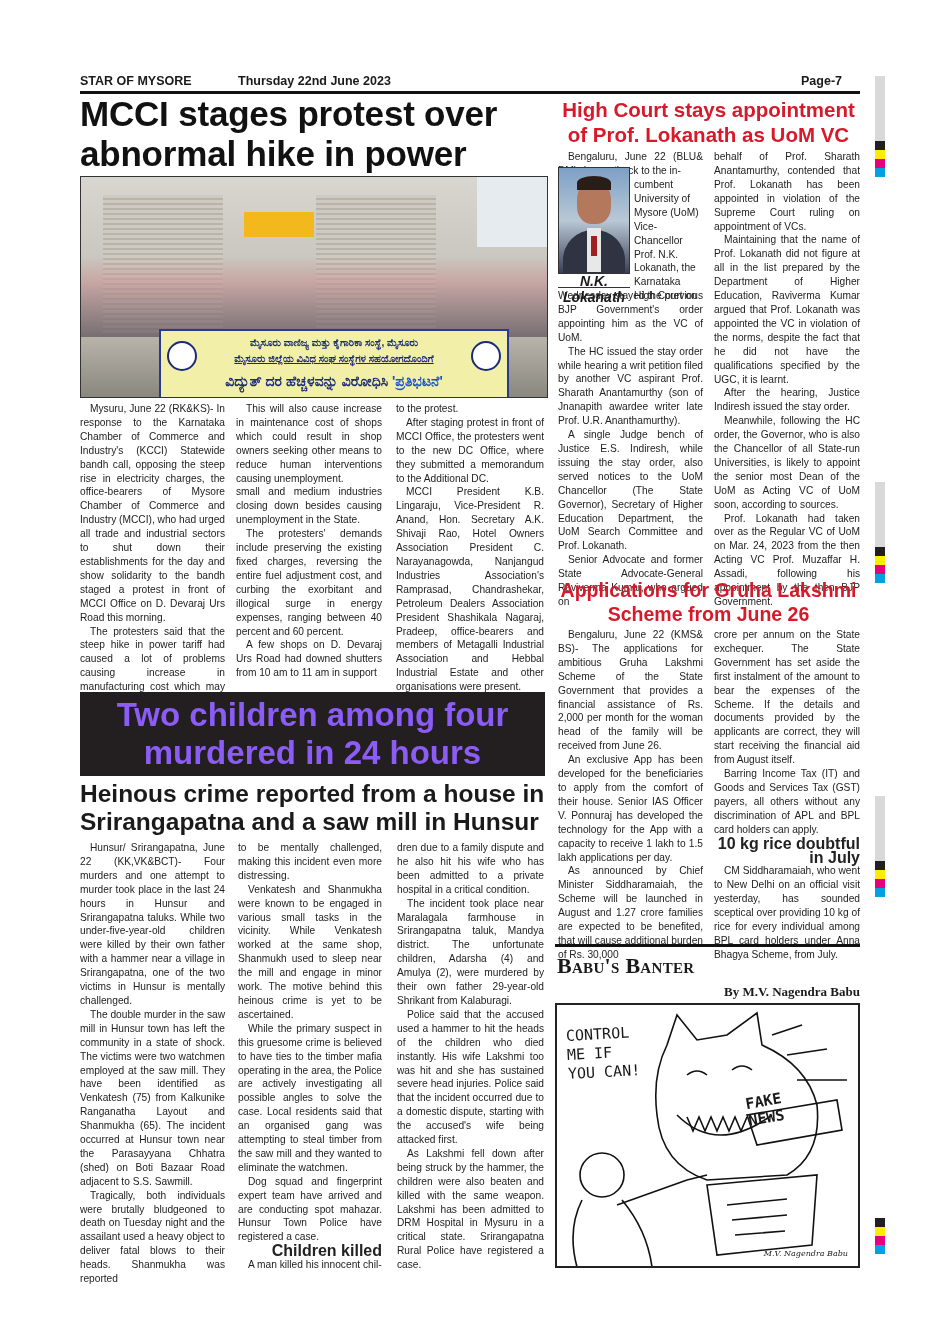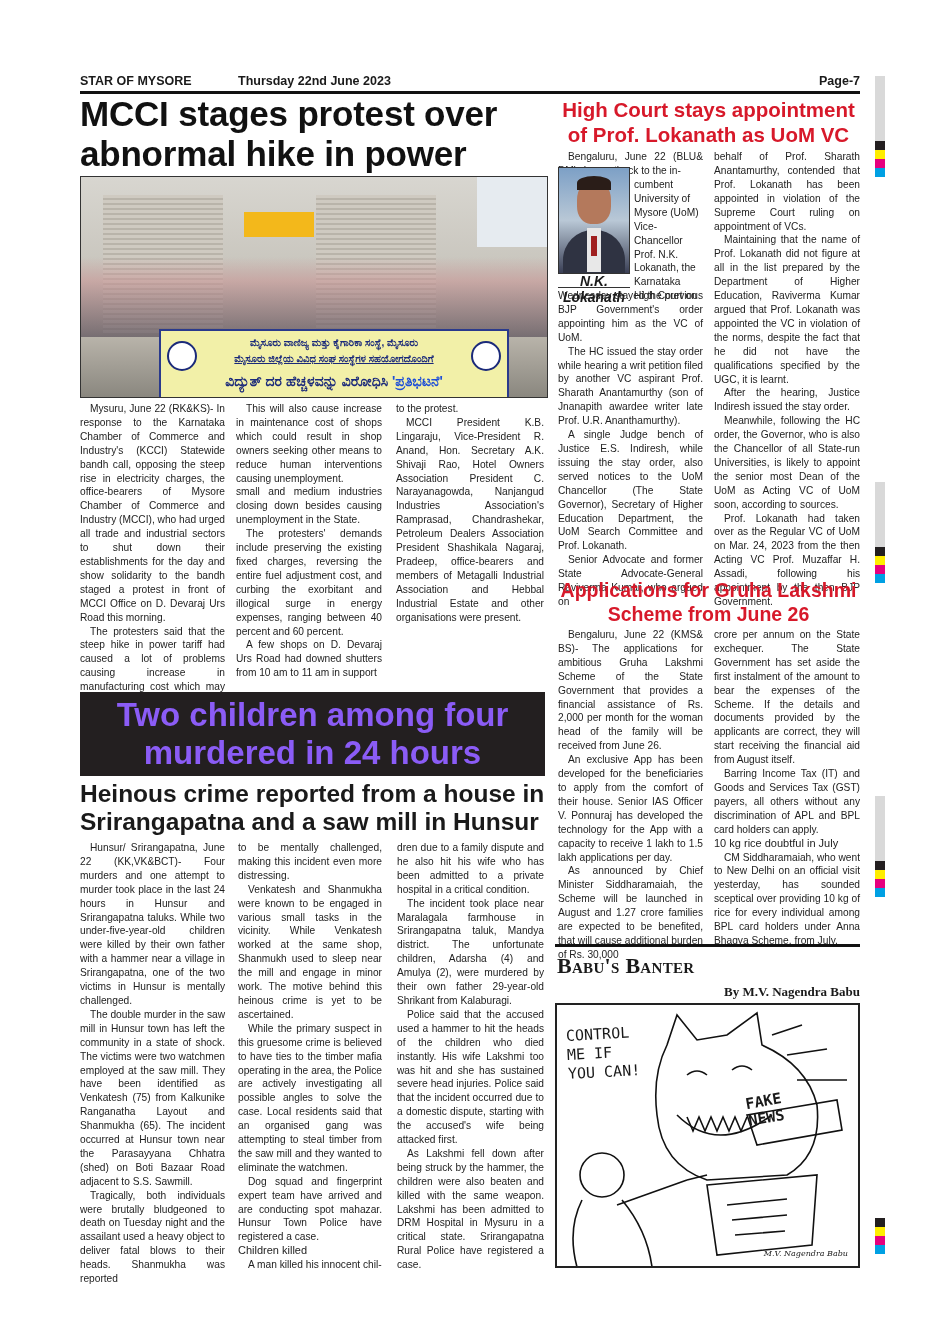--- a/index.html
+++ b/index.html
@@ -1,37 +1,37 @@
 <!DOCTYPE html>
 <html><head>
 <meta charset="utf-8">
 <style>
   html,body{margin:0;padding:0;background:#fff;}
   body{width:945px;height:1337px;position:relative;overflow:hidden;font-family:"Liberation Sans",sans-serif;color:#1a1a1a;}
   .abs{position:absolute;}
   .masthead{left:80px;top:74px;width:780px;height:16px;font-weight:bold;font-size:12.5px;}
   .masthead .paper{position:absolute;left:0;top:0;}
   .masthead .date{position:absolute;left:158px;top:0;}
-  .masthead .page{position:absolute;right:0;top:0;}
+  .masthead .page{position:absolute;right:18px;top:0;}
   .rule-top{left:80px;top:91px;width:780px;height:3px;background:#111;}
   .h-main{left:80px;top:94px;width:465px;font-weight:bold;font-size:35px;line-height:40px;letter-spacing:-0.2px;color:#111;}
   .photo{left:80px;top:176px;width:466px;height:220px;border:1px solid #333;overflow:hidden;background:linear-gradient(180deg,#d8d6d0 0%,#c9c6be 40%,#bdb8ae 70%,#8a877f 100%);}
   .photo .shutter{position:absolute;top:18px;height:140px;background:repeating-linear-gradient(180deg,#cfcac1 0 3px,#b9b4aa 3px 5px);}
   .photo .yellow{position:absolute;left:163px;top:35px;width:70px;height:25px;background:#f3b81b;}
   .photo .crowd{position:absolute;left:0;top:80px;width:466px;height:80px;background:linear-gradient(180deg,rgba(120,90,80,0.0) 0%,rgba(200,150,150,0.6) 30%,rgba(90,80,90,0.7) 100%);}
   .photo .sky{position:absolute;right:0;top:0;width:70px;height:70px;background:#e6ebf0;}
   .photo .banner{position:absolute;left:78px;top:152px;width:346px;height:68px;background:#f2f0a8;border:2px solid #2a3a8c;border-bottom:none;}
   .photo .banner .l1,.photo .banner .l2{position:absolute;left:40px;right:40px;text-align:center;font-size:10px;font-weight:bold;color:#1b2a7a;}
   .photo .banner .l1{top:6px;} .photo .banner .l2{top:22px;text-decoration:underline;}
   .photo .banner .l3{position:absolute;left:30px;right:30px;top:42px;text-align:center;font-size:14px;font-weight:bold;color:#1b2a7a;}
   .photo .banner .l3 span{color:#1d4ed8;}
   .photo .logo{position:absolute;top:10px;width:26px;height:26px;border-radius:50%;border:2px solid #1b2a7a;background:#fff;}
   .col{position:absolute;font-size:10.2px;line-height:13.9px;text-align:justify;color:#222;}
   .col p{margin:0;text-indent:10px;}
-  .col .sub{font-weight:normal;text-align:left;font-size:11px;text-indent:0;}
+  .col .sub{font-weight:bold;text-align:right;font-size:16px;text-indent:0;}
   .h-red{font-weight:bold;color:#d7192a;text-align:center;}
   .hc-head{left:555px;top:97px;width:307px;font-size:20.5px;line-height:25px;}
   .thumb{left:558px;top:167px;width:70px;height:105px;border:1px solid #333;background:linear-gradient(180deg,#7da0c6 0%,#b9c8d6 50%,#3a3f55 100%);overflow:hidden;}
   .thumb .face{position:absolute;left:18px;top:12px;width:34px;height:44px;border-radius:45% 45% 40% 40%;background:#b4795c;}
   .thumb .hair{position:absolute;left:18px;top:8px;width:34px;height:14px;border-radius:50% 50% 0 0;background:#2a1d18;}
   .thumb .suit{position:absolute;left:4px;top:62px;width:62px;height:44px;border-radius:30px 30px 0 0;background:#2f3342;}
   .thumb .shirt{position:absolute;left:28px;top:60px;width:14px;height:44px;background:#e8e8e8;}
   .thumb .tie{position:absolute;left:32px;top:68px;width:6px;height:20px;background:#a02020;}
   .thumb-caption{left:558px;top:273px;width:72px;height:14px;font-size:14px;font-weight:bold;font-style:italic;text-align:center;border-bottom:1px solid #333;}
   .gl-head{left:555px;top:578px;width:307px;font-size:19.5px;line-height:24px;}
@@ -114,20 +114,21 @@
   <p>The protesters said that the steep hike in power tariff had caused a lot of problems causing increase in manufacturing cost which may result in many</p>
 </div>
 <div class="col" style="left:236px;top:402px;width:146px;">
   <p>This will also cause increase in maintenance cost of shops which could result in shop owners seeking other means to reduce human interventions causing unemployment.</p>
   <p style="text-indent:0">small and medium industries closing down besides causing unemployment in the State.</p>
   <p>The protesters' demands include preserving the existing fixed charges, reversing the entire fuel adjustment cost, and curbing the exorbitant and illogical surge in energy expenses, ranging between 40 percent and 60 percent.</p>
   <p>A few shops on D. Devaraj Urs Road had downed shutters from 10 am to 11 am in support</p>
 </div>
 <div class="col" style="left:396px;top:402px;width:148px;">
   <p style="text-indent:0">to the protest.</p>
+  <p>After staging protest in front of MCCI Office, the protesters went to the new DC Office, where they submitted a memorandum to the Additional DC.</p>
   <p>MCCI President K.B. Lingaraju, Vice-President R. Anand, Hon. Secretary A.K. Shivaji Rao, Hotel Owners Association President C. Narayanagowda, Nanjangud Industries Association's Ramprasad, Chandrashekar, Petroleum Dealers Association President Shashikala Nagaraj, Pradeep, office-bearers and members of Metagalli Industrial Association and Hebbal Industrial Estate and other organisations were present.</p>
 </div>
 
 <div class="abs h-red hc-head">
   <div>High Court stays appointment</div>
   <div>of Prof. Lokanath as UoM VC</div>
 </div>
 <div class="col" style="left:558px;top:150px;width:145px;">
   <p>Bengaluru, June 22 (BLU&amp; DM)- In a setback to the in-</p>
 </div>

